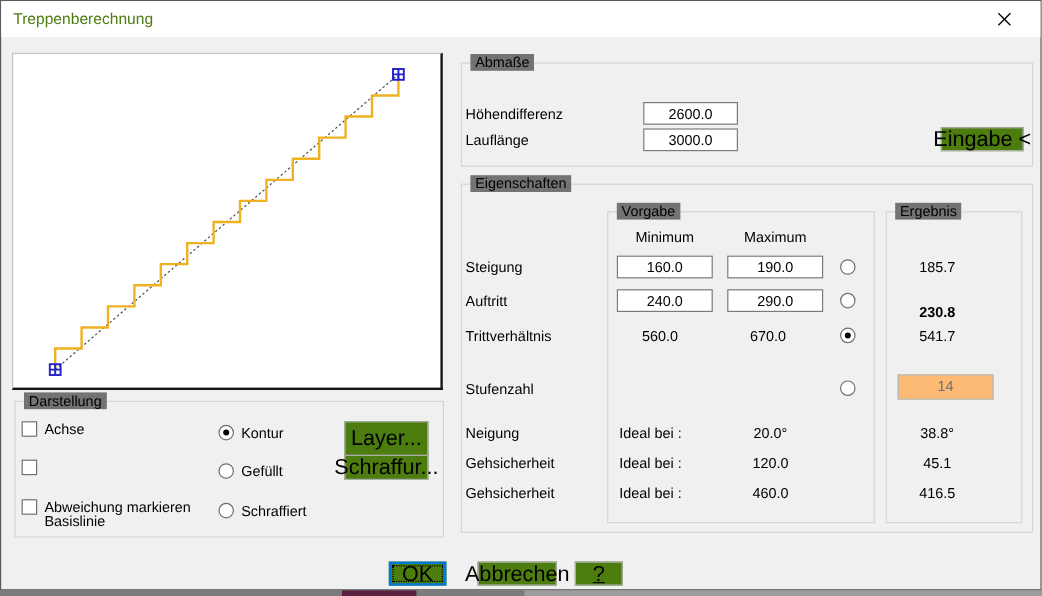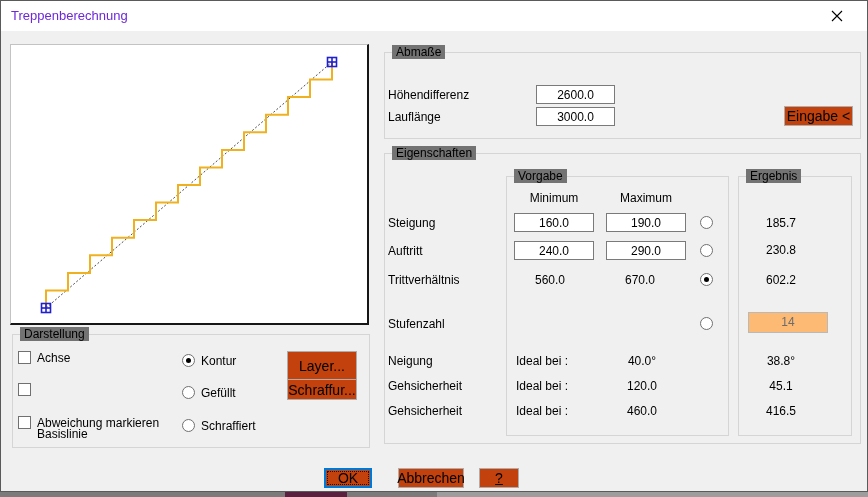--- a/index.html
+++ b/index.html
@@ -9,21 +9,21 @@
   .stage { position:relative; width:868px; height:497px; }
 
   .dialog {
     position:absolute; left:0; top:0; width:868px; height:492px;
     background:#f0f0f0; border:1px solid #5a5a5a;
   }
   .titlebar {
     position:absolute; left:0; top:0; width:866px; height:30px; background:#ffffff;
   }
   .title {
-    position:absolute; left:10px; top:0; line-height:30px; font-size:13px; color:#6d28d9;
+    position:absolute; left:10px; top:0; line-height:30px; font-size:13px; color:#4d7c0f;
   }
   .close-btn {
     position:absolute; right:8px; top:0; width:45px; height:29px;
     display:flex; align-items:center; justify-content:center;
   }
   .close-btn svg { display:block; }
 
   .preview {
     position:absolute; left:9px; top:43px; width:359px; height:281px; background:#ffffff;
     border-top:1px solid #c3c3c3; border-left:1px solid #c3c3c3;
@@ -40,22 +40,22 @@
 
   .lbl { position:absolute; white-space:nowrap; line-height:14px; }
   .val-center { position:absolute; width:80px; text-align:center; line-height:14px; white-space:nowrap; }
 
   .txt {
     position:absolute; height:19px; border:1px solid #7a7a7a; background:#fff;
     font-family:"Liberation Sans", sans-serif; font-size:12px; text-align:center; padding:0 2px;
   }
 
   .btn {
-    position:absolute; background:#c2410c; border:1px solid #adadad;
-    font-family:"Liberation Sans", sans-serif; font-size:14px; color:#000;
+    position:absolute; background:#4d7c0f; border:1px solid #adadad;
+    font-family:"Liberation Sans", sans-serif; font-size:18px; color:#000;
     display:flex; align-items:center; justify-content:center; white-space:nowrap;
   }
   .btn-default { border:2px solid #0078d7; outline:1px dotted #000; outline-offset:-4px; }
   .btn-underline { text-decoration:underline; }
 
   .checkbox {
     position:absolute; width:13px; height:13px; background:#fff; border:1px solid #707070;
   }
   .radio {
     position:absolute; width:13px; height:13px; background:#fff; border:1px solid #707070; border-radius:50%;
@@ -148,35 +148,35 @@
     <span class="lbl" style="left:387px; top:215px;">Steigung</span>
     <input class="txt" style="left: 513px; top: 212px; width: 80px;" value="160.0">
     <input class="txt" style="left: 605px; top: 212px; width: 80px;" value="190.0">
     <span class="radio" style="left:699px; top:215px;"></span>
     <span class="val-center" style="left:740px; top:215px;">185.7</span>
 
     <span class="lbl" style="left:387px; top:243px;">Auftritt</span>
     <input class="txt" style="left: 513px; top: 240px; width: 80px;" value="240.0">
     <input class="txt" style="left: 605px; top: 240px; width: 80px;" value="290.0">
     <span class="radio" style="left:699px; top:243px;"></span>
-    <span class="val-center" style="left:740px; top:242px;">230.8</span>
+    <span class="val-center" style="left:740px; top:252px;font-weight:bold;">230.8</span>
 
     <span class="lbl" style="left:387px; top:272px;">Trittverhältnis</span>
     <span class="val-center" style="left:509px; top:272px;">560.0</span>
     <span class="val-center" style="left:599px; top:272px;">670.0</span>
     <span class="radio checked" style="left:699px; top:272px;"></span>
-    <span class="val-center" style="left:740px; top:272px;">602.2</span>
+    <span class="val-center" style="left:740px; top:272px;">541.7</span>
 
     <span class="lbl" style="left:387px; top:316px;">Stufenzahl</span>
     <span class="radio" style="left:699px; top:316px;"></span>
     <span class="result-box">14</span>
 
     <span class="lbl" style="left:387px; top:353px;">Neigung</span>
     <span class="lbl" style="left:515px; top:353px;">Ideal bei :</span>
-    <span class="val-center" style="left:601px; top:353px;">40.0°</span>
+    <span class="val-center" style="left:601px; top:353px;">20.0°</span>
     <span class="val-center" style="left:740px; top:353px;">38.8°</span>
 
     <span class="lbl" style="left:387px; top:378px;">Gehsicherheit</span>
     <span class="lbl" style="left:515px; top:378px;">Ideal bei :</span>
     <span class="val-center" style="left:601px; top:378px;">120.0</span>
     <span class="val-center" style="left:740px; top:378px;">45.1</span>
 
     <span class="lbl" style="left:387px; top:403px;">Gehsicherheit</span>
     <span class="lbl" style="left:515px; top:403px;">Ideal bei :</span>
     <span class="val-center" style="left:601px; top:403px;">460.0</span>

